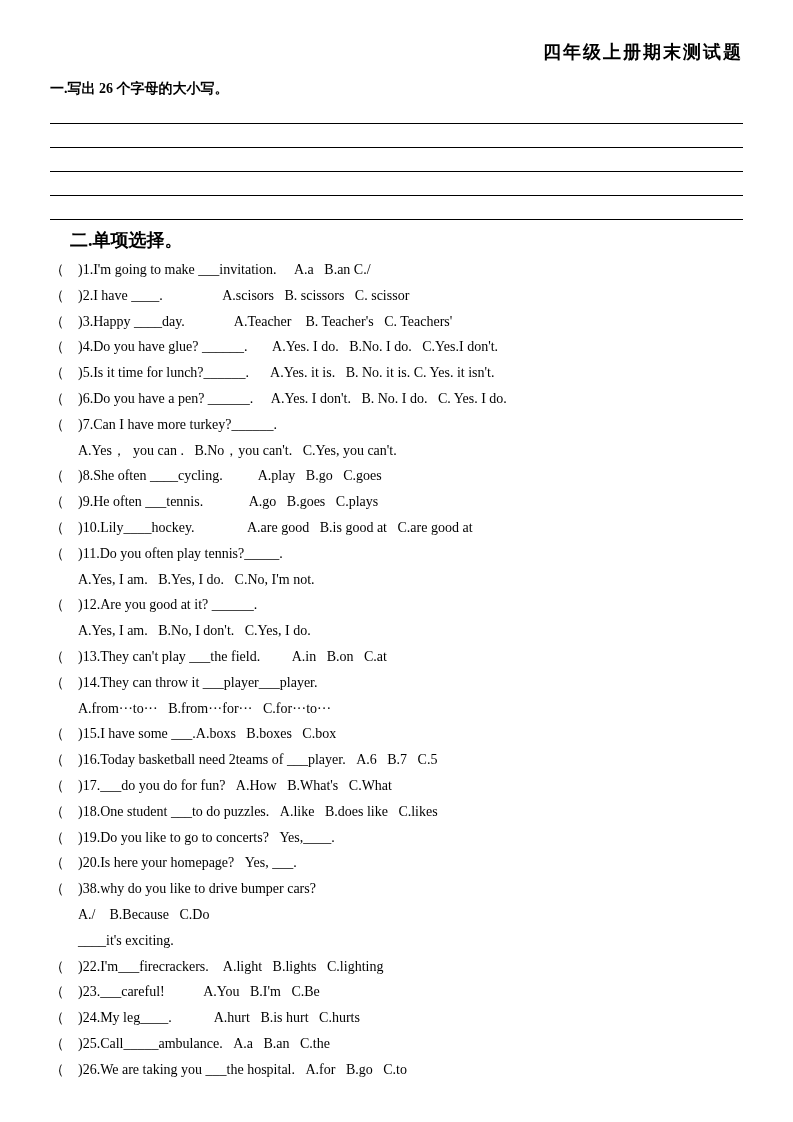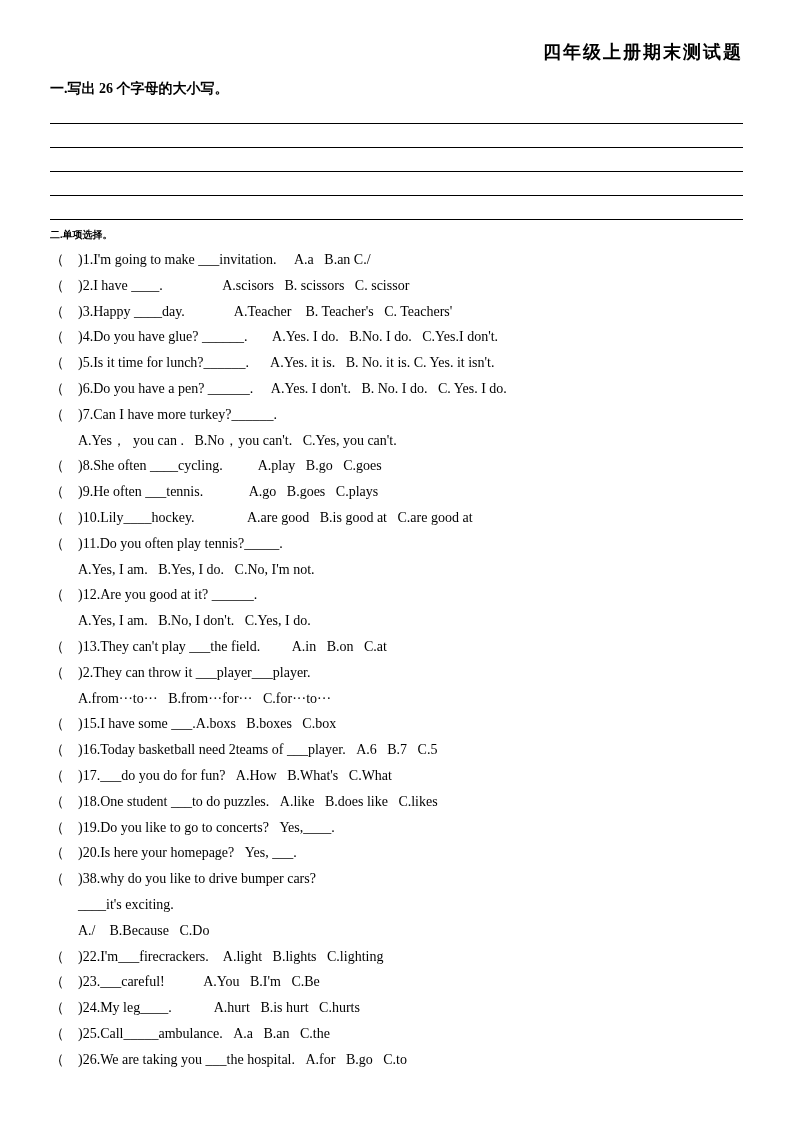--- a/index.html
+++ b/index.html
@@ -30,24 +30,25 @@
     }
     .lines-area {
       margin-bottom: 6px;
     }
     .line {
       border-bottom: 1px solid #000;
       height: 22px;
       margin-bottom: 2px;
     }
     .section2-header {
-      font-size: 10px;
+      font-size: 18px;
       font-weight: bold;
       margin-top: 8px;
       margin-bottom: 6px;
+      margin-left: 20px;
     }
     .question {
       display: flex;
       align-items: flex-start;
       margin-bottom: 2px;
       line-height: 1.7;
     }
     .paren {
       min-width: 28px;
       display: inline-block;
@@ -134,21 +135,21 @@
     <span class="q-text">)12.Are you good at it? ______.</span>
   </div>
   <div class="indent">A.Yes, I am.&nbsp;&nbsp;&nbsp;B.No, I don't.&nbsp;&nbsp;&nbsp;C.Yes, I do.</div>
 
   <div class="question">
     <span class="paren">（  </span>
     <span class="q-text">)13.They can't play ___the field.&nbsp;&nbsp;&nbsp;&nbsp;&nbsp;&nbsp;&nbsp;&nbsp;&nbsp;A.in&nbsp;&nbsp;&nbsp;B.on&nbsp;&nbsp;&nbsp;C.at</span>
   </div>
   <div class="question">
     <span class="paren">（  </span>
-    <span class="q-text">)2.They can throw it ___player___player.</span>
+    <span class="q-text">)14.They can throw it ___player___player.</span>
   </div>
   <div class="indent">A.from···to···&nbsp;&nbsp;&nbsp;B.from···for···&nbsp;&nbsp;&nbsp;C.for···to···</div>
 
   <div class="question">
     <span class="paren">（  </span>
     <span class="q-text">)15.I have some ___.A.boxs&nbsp;&nbsp;&nbsp;B.boxes&nbsp;&nbsp;&nbsp;C.box</span>
   </div>
   <div class="question">
     <span class="paren">（  </span>
     <span class="q-text">)16.Today basketball need 2teams of ___player.&nbsp;&nbsp;&nbsp;A.6&nbsp;&nbsp;&nbsp;B.7&nbsp;&nbsp;&nbsp;C.5</span>
@@ -168,22 +169,22 @@
 
   <div class="question">
     <span class="paren">（  </span>
     <span class="q-text">)20.Is here your homepage?&nbsp;&nbsp;&nbsp;Yes, ___.</span>
   </div>
 
   <div class="question">
     <span class="paren">（  </span>
     <span class="q-text">)38.why do you like to drive bumper cars?</span>
   </div>
+  <div class="indent">A./&nbsp;&nbsp;&nbsp;&nbsp;B.Because&nbsp;&nbsp;&nbsp;C.Do</div>
   <div class="indent">____it's exciting.</div>
-  <div class="indent">A./&nbsp;&nbsp;&nbsp;&nbsp;B.Because&nbsp;&nbsp;&nbsp;C.Do</div>
 
   <div class="question">
     <span class="paren">（  </span>
     <span class="q-text">)22.I'm___firecrackers.&nbsp;&nbsp;&nbsp;&nbsp;A.light&nbsp;&nbsp;&nbsp;B.lights&nbsp;&nbsp;&nbsp;C.lighting</span>
   </div>
   <div class="question">
     <span class="paren">（  </span>
     <span class="q-text">)23.___careful!&nbsp;&nbsp;&nbsp;&nbsp;&nbsp;&nbsp;&nbsp;&nbsp;&nbsp;&nbsp;&nbsp;A.You&nbsp;&nbsp;&nbsp;B.I'm&nbsp;&nbsp;&nbsp;C.Be</span>
   </div>
   <div class="question">

